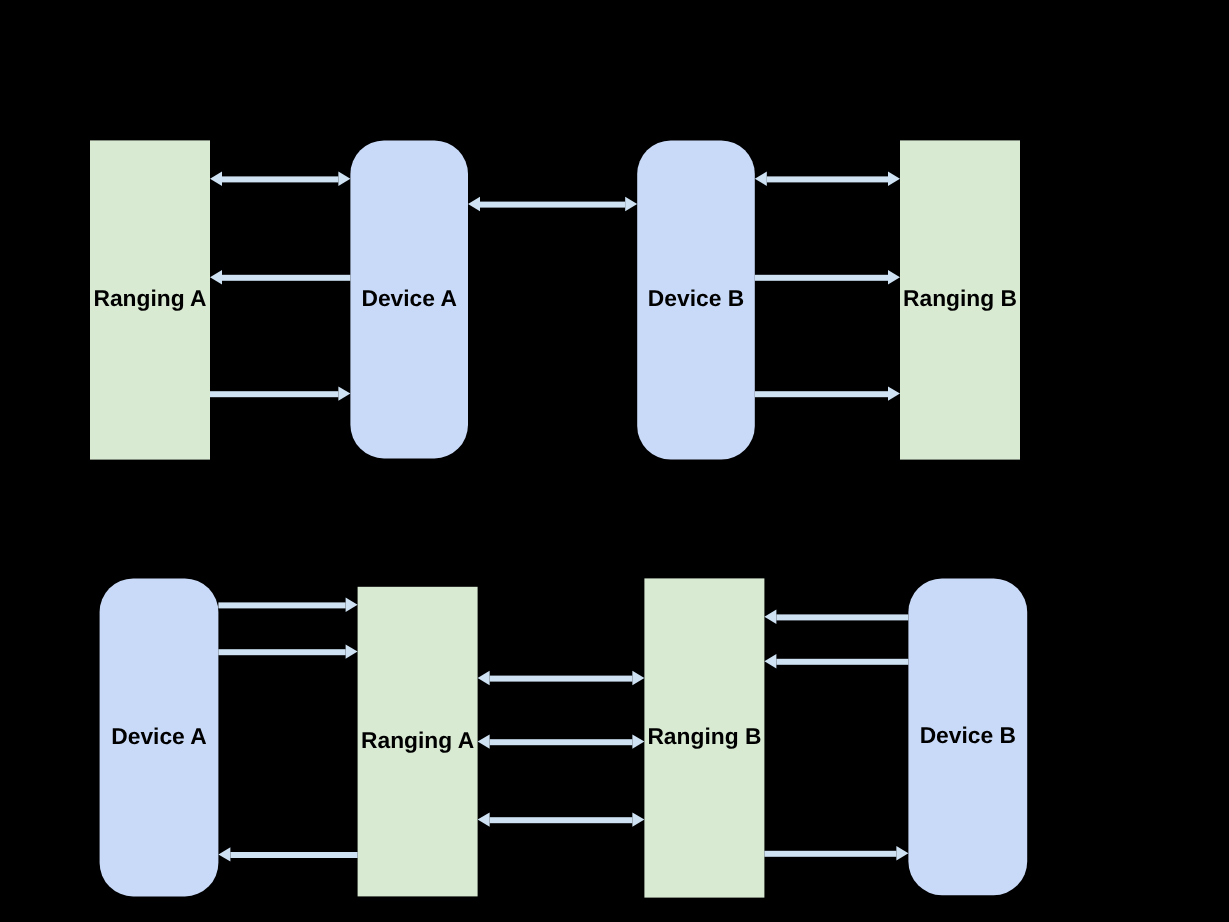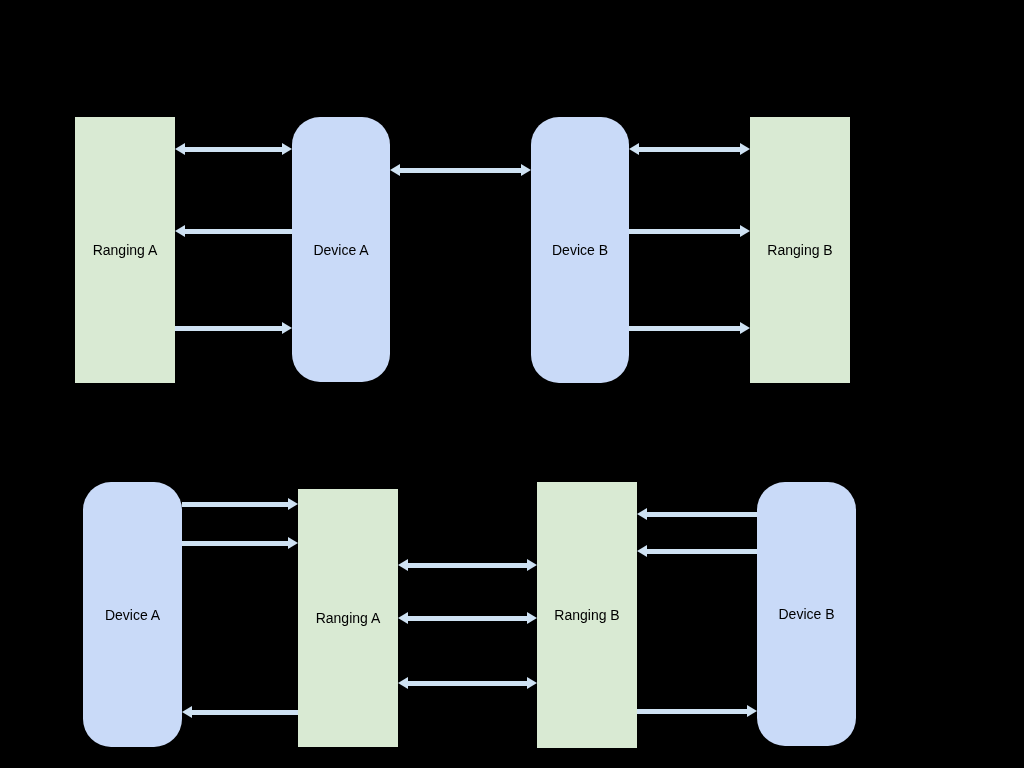--- a/index.html
+++ b/index.html
@@ -18,22 +18,22 @@
     position: absolute;
     display: flex;
     align-items: center;
     justify-content: center;
     box-sizing: border-box;
   }
   .box.rounded {
     border-radius: 28px;
   }
   .box-label {
-    font-weight: normal;
-    font-size: 14px;
+    font-weight: bold;
+    font-size: 19px;
     white-space: nowrap;
   }
   .arrow {
     position: absolute;
     height: 12px;
     display: flex;
     align-items: center;
   }
   .arrow .shaft {
     flex: 1;

